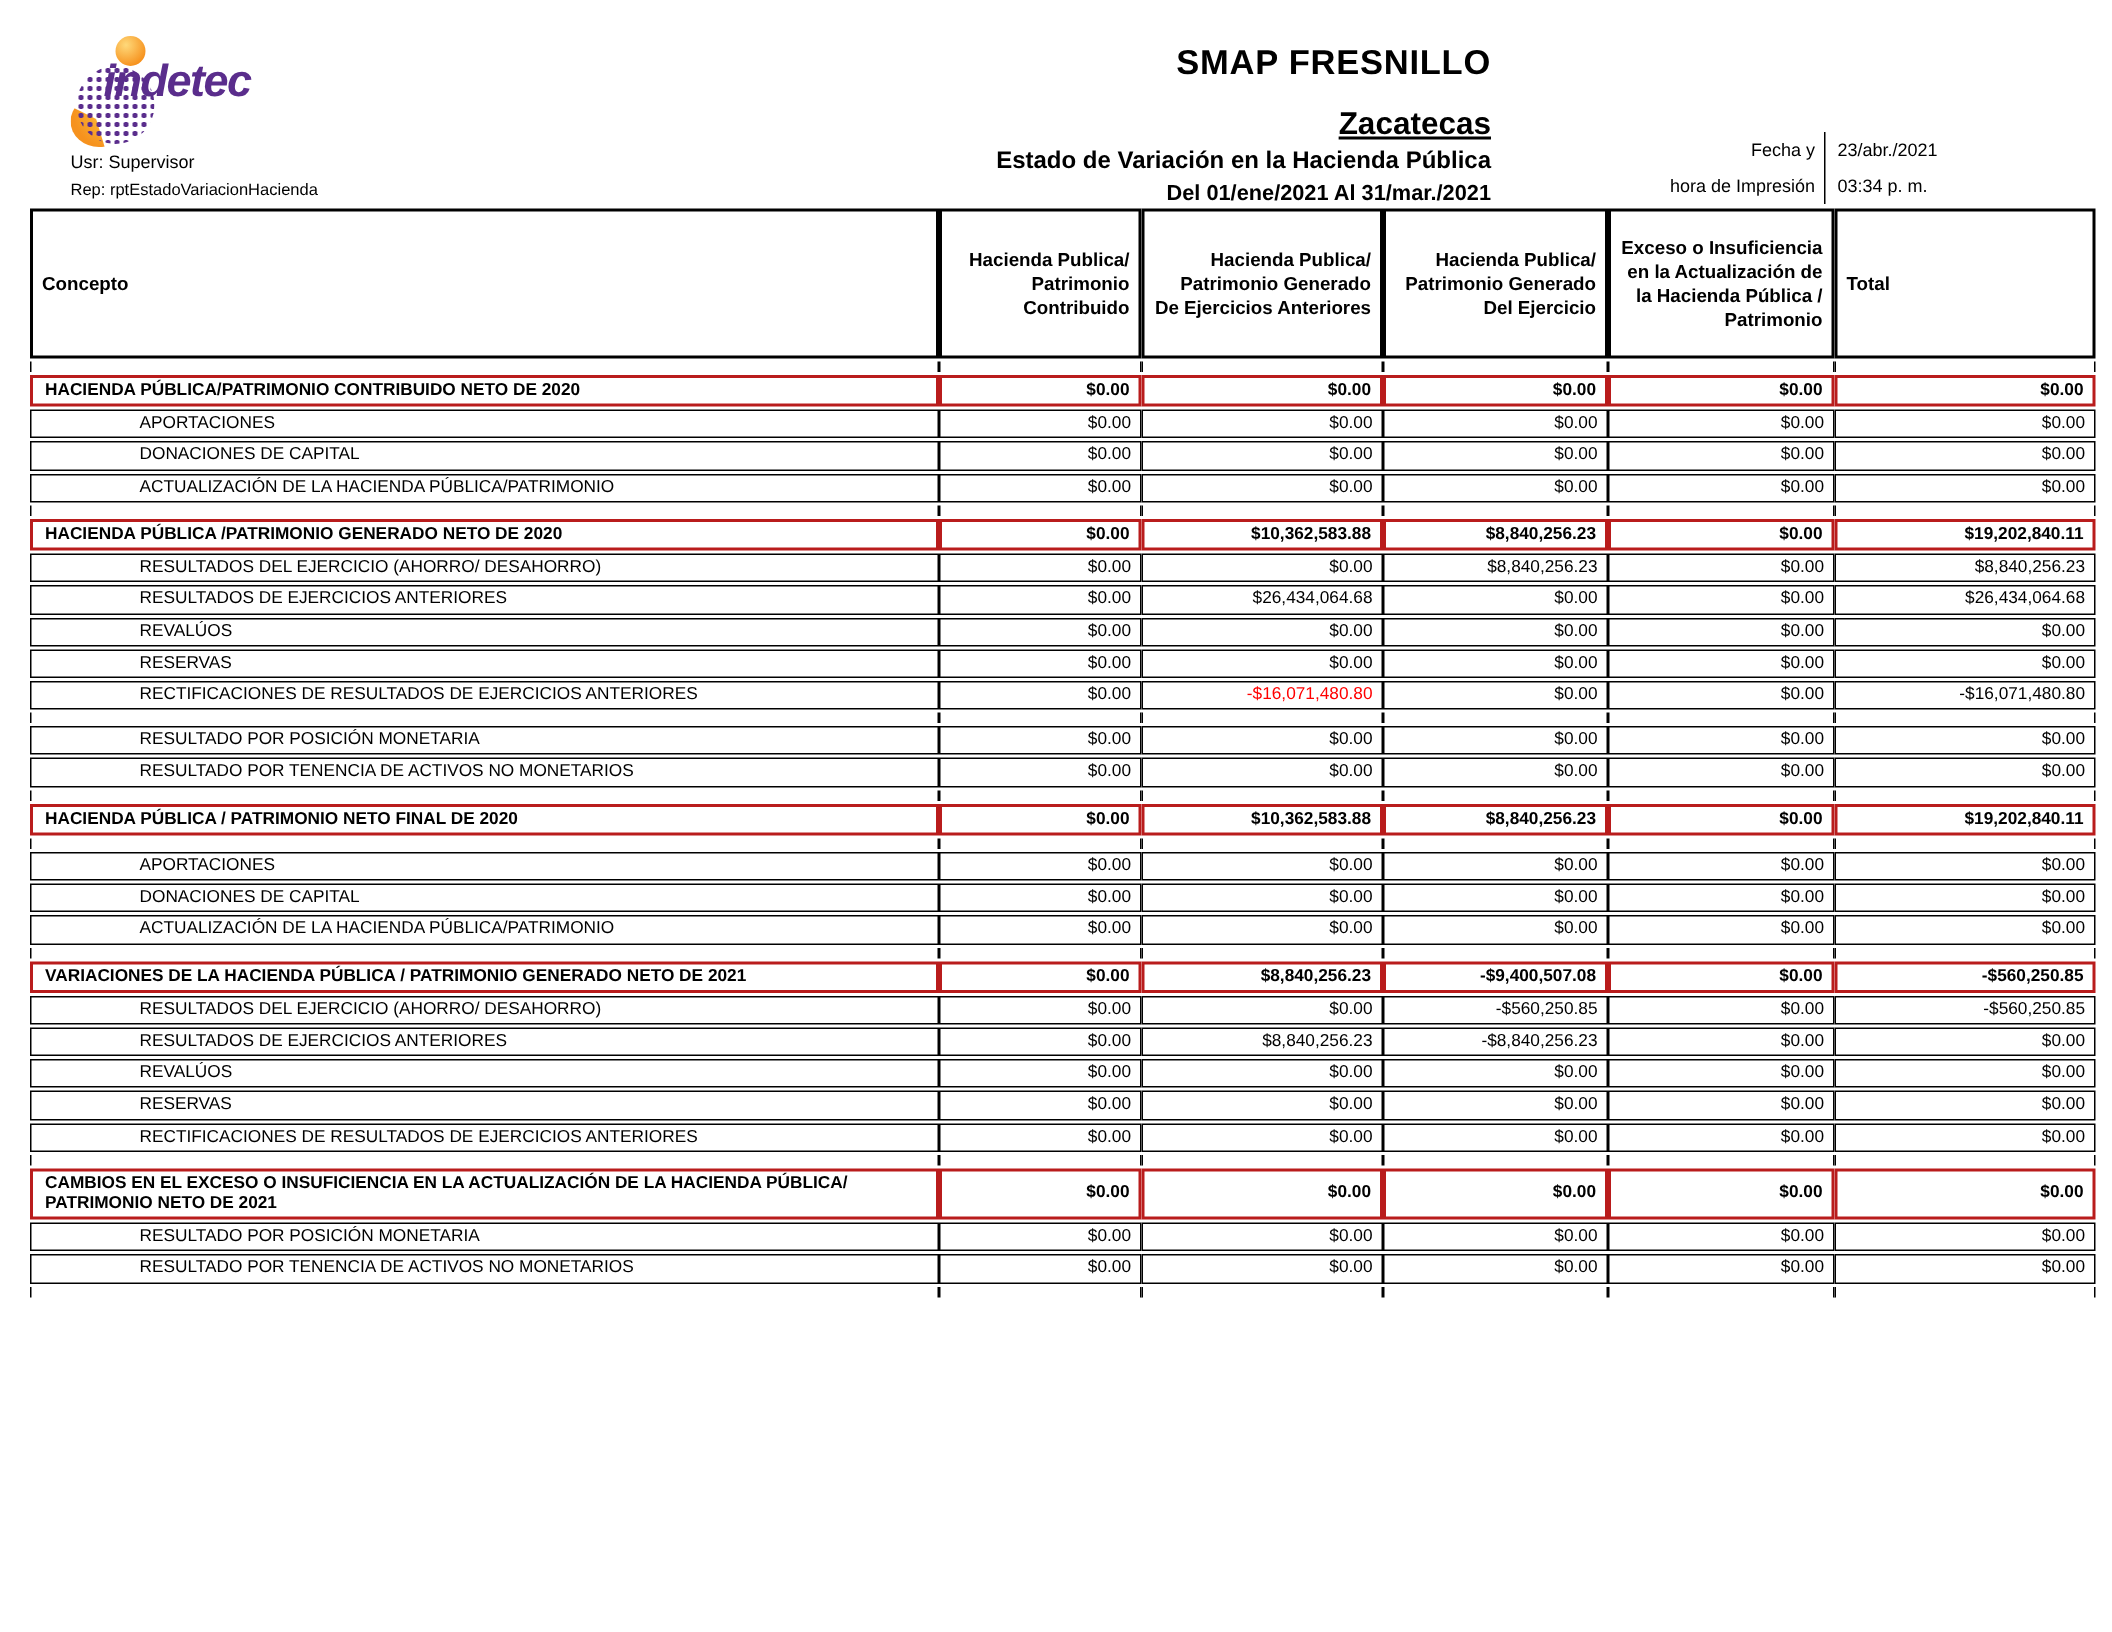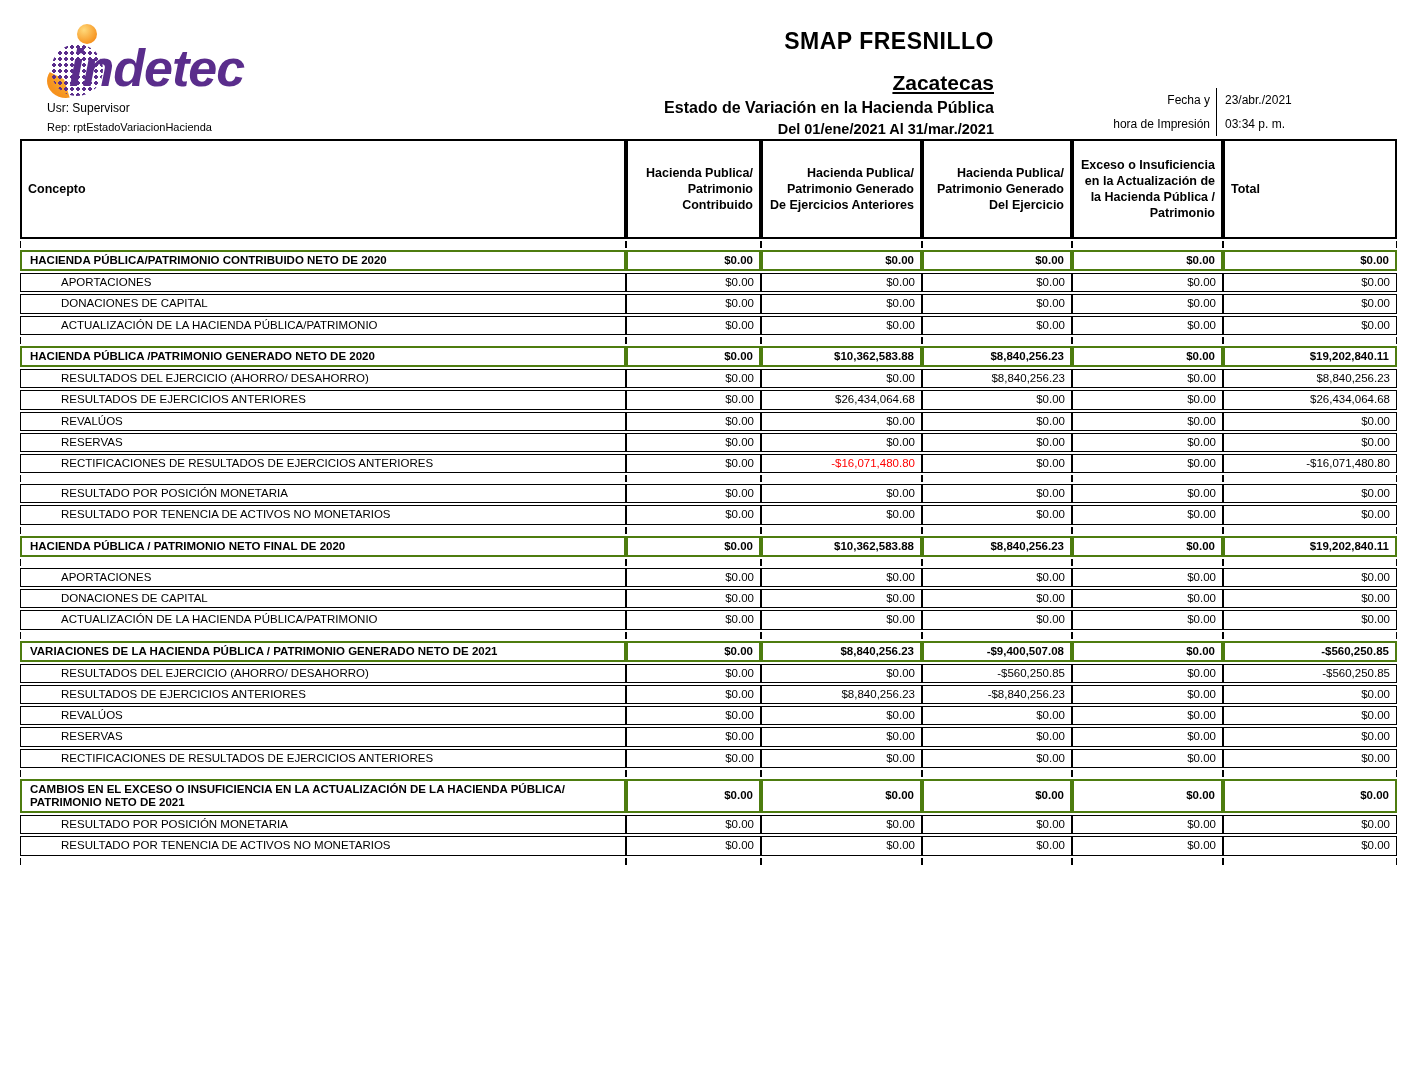--- a/index.html
+++ b/index.html
@@ -21,21 +21,21 @@
     position:absolute; left:-8px; top:34px; width:38px; height:34px; border-radius:50%;
     background:radial-gradient(circle at 70% 30%, #ffc640, #f6921e 70%);
     clip-path: polygon(0 20%, 45% 45%, 60% 100%, 0 100%);
   }
   .logo-ball {
     position:absolute; left:22px; top:-6px; width:20px; height:20px; border-radius:50%;
     background:radial-gradient(circle at 35% 30%, #ffd97a, #f6921e 75%);
   }
   .logo-text {
     position:absolute; left:14px; top:8px;
-    font-size:52px; font-weight:bold; font-style:italic;
+    font-size:30px; font-weight:bold; font-style:italic;
     color:#5a2d8c; letter-spacing:-1px;text-align:right;
   }
   .usr-line { position:absolute; left:47px; top:101px; font-size:12px; }
   .rep-line { position:absolute; left:47px; top:121px; font-size:11px; }
 
   .title-block { position:absolute; left:334px; top:28px; width:660px; text-align:right; }
   .t-org    { font-size:23px; font-weight:bold; letter-spacing:0.5px; }
   .t-state  { font-size:21px; font-weight:bold; margin-top:16px;text-decoration:underline; }
   .t-report { font-size:16px; font-weight:bold; margin-top:4px; }
   .t-period { font-size:14.5px; font-weight:bold; margin-top:4px; }
@@ -58,23 +58,23 @@
   th {
     border:2px solid #000; height:100px; vertical-align:middle;
     font-size:12.5px; font-weight:bold; line-height:1.3;
     padding:4px 6px; background:#fff;
   }
   th.hc-center { text-align:left; }
   th.hc-right  { text-align:right; }
 
   td { background:#fff; vertical-align:middle; line-height:1.15; }
   tr.irow td { border:1px solid #000; height:19px; }
-  tr.hrow td { border:2px solid #4d7c0f; height:19px; font-weight:bold; }
+  tr.hrow td { border:2px solid #b91c1c; height:19px; font-weight:bold; }
   td.lbl { text-align:left; padding:2px 6px 2px 8px; }
-  td.ind { padding-left:40px; }
+  td.ind { padding-left:72px; }
   td.val { text-align:right; padding:2px 6px 2px 2px; white-space:nowrap; }
   td.neg { color:#ff0000; }
   tr.sprow td { border-left:1px solid #000; border-right:1px solid #000; height:7px; }
 </style>
 </head>
 <body>
 
 <div class="logo-wrap">
   <div class="logo-crescent"></div>
   <div class="logo-sphere"></div>

